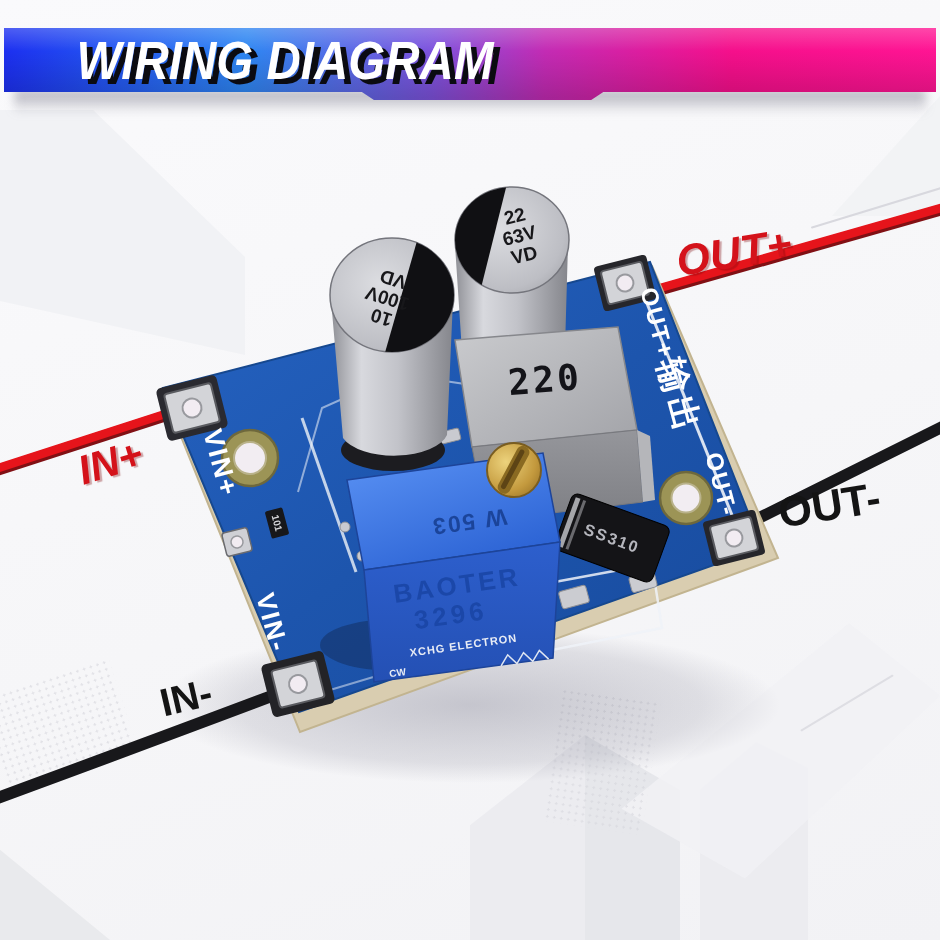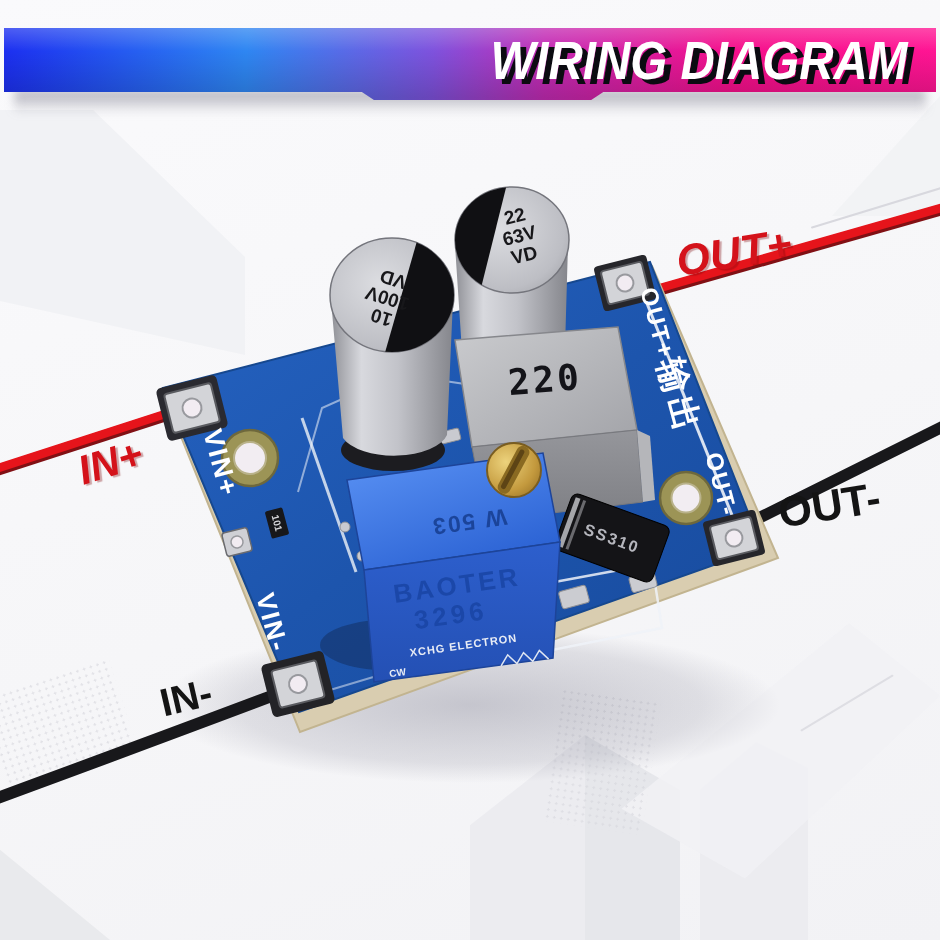--- a/index.html
+++ b/index.html
@@ -33,21 +33,21 @@
   .hl-1{left:808px;top:206px;width:142px;transform:rotate(-17deg);}
   .hl-2{left:793px;top:702px;width:108px;transform:rotate(-31deg);opacity:.8;}
 
   
   .banner-shadow{position:absolute;z-index:3;left:14px;right:14px;top:90px;height:24px;
     background:linear-gradient(180deg,rgba(110,110,128,.55),rgba(110,110,128,0));
     filter:blur(5px);border-radius:4px;}
   .banner{position:absolute;z-index:4;left:4px;right:4px;top:28px;height:72px;
     background:linear-gradient(92deg,#1c2ff0 0%,#2e86f2 26%,#7e52dd 46%,#c32bb4 58%,#f50f8b 78%,#ff1493 100%);
     clip-path:polygon(0 0,100% 0,100% 89%,64.3% 89%,63% 100%,39.7% 100%,38.4% 89%,0 89%);
-    display:flex;align-items:center;justify-content:flex-end;padding-left:44px;}
+    display:flex;align-items:center;justify-content:flex-start;padding-left:44px;}
   .banner::before{content:"";position:absolute;inset:0;
     background:linear-gradient(180deg,rgba(255,255,255,.22),rgba(255,255,255,0) 32%,rgba(0,0,0,.16) 96%);}
   .banner-title{position:relative;color:#ffffff;font-weight:bold;font-style:italic;
     font-size:54px;letter-spacing:0px;transform:scaleX(.88);margin-top:-8px;
     text-shadow:7px 5px 0 #0b0b11;white-space:nowrap;}
 
   
   .scene{position:absolute;z-index:1;left:0;top:0;}
 
   

